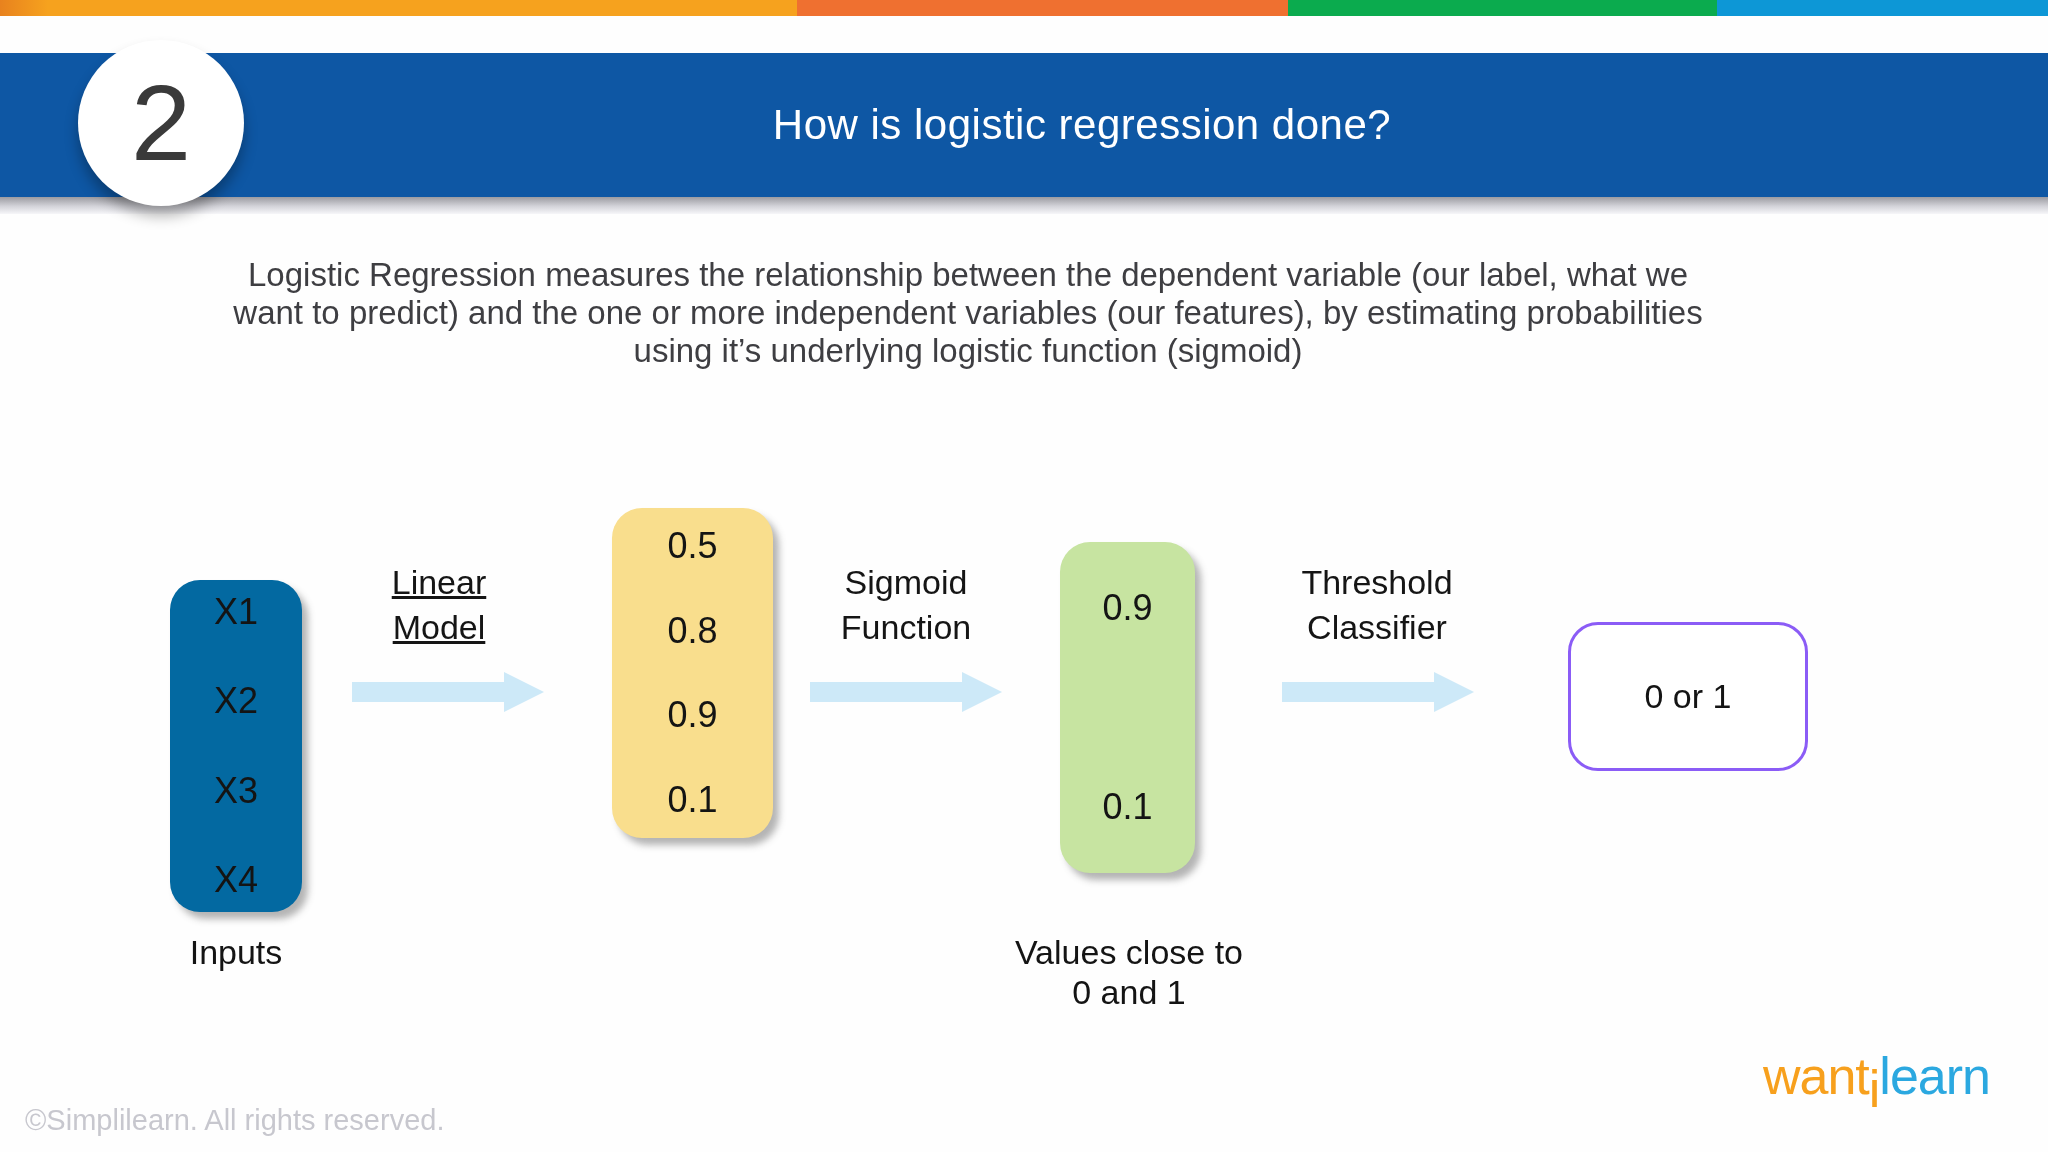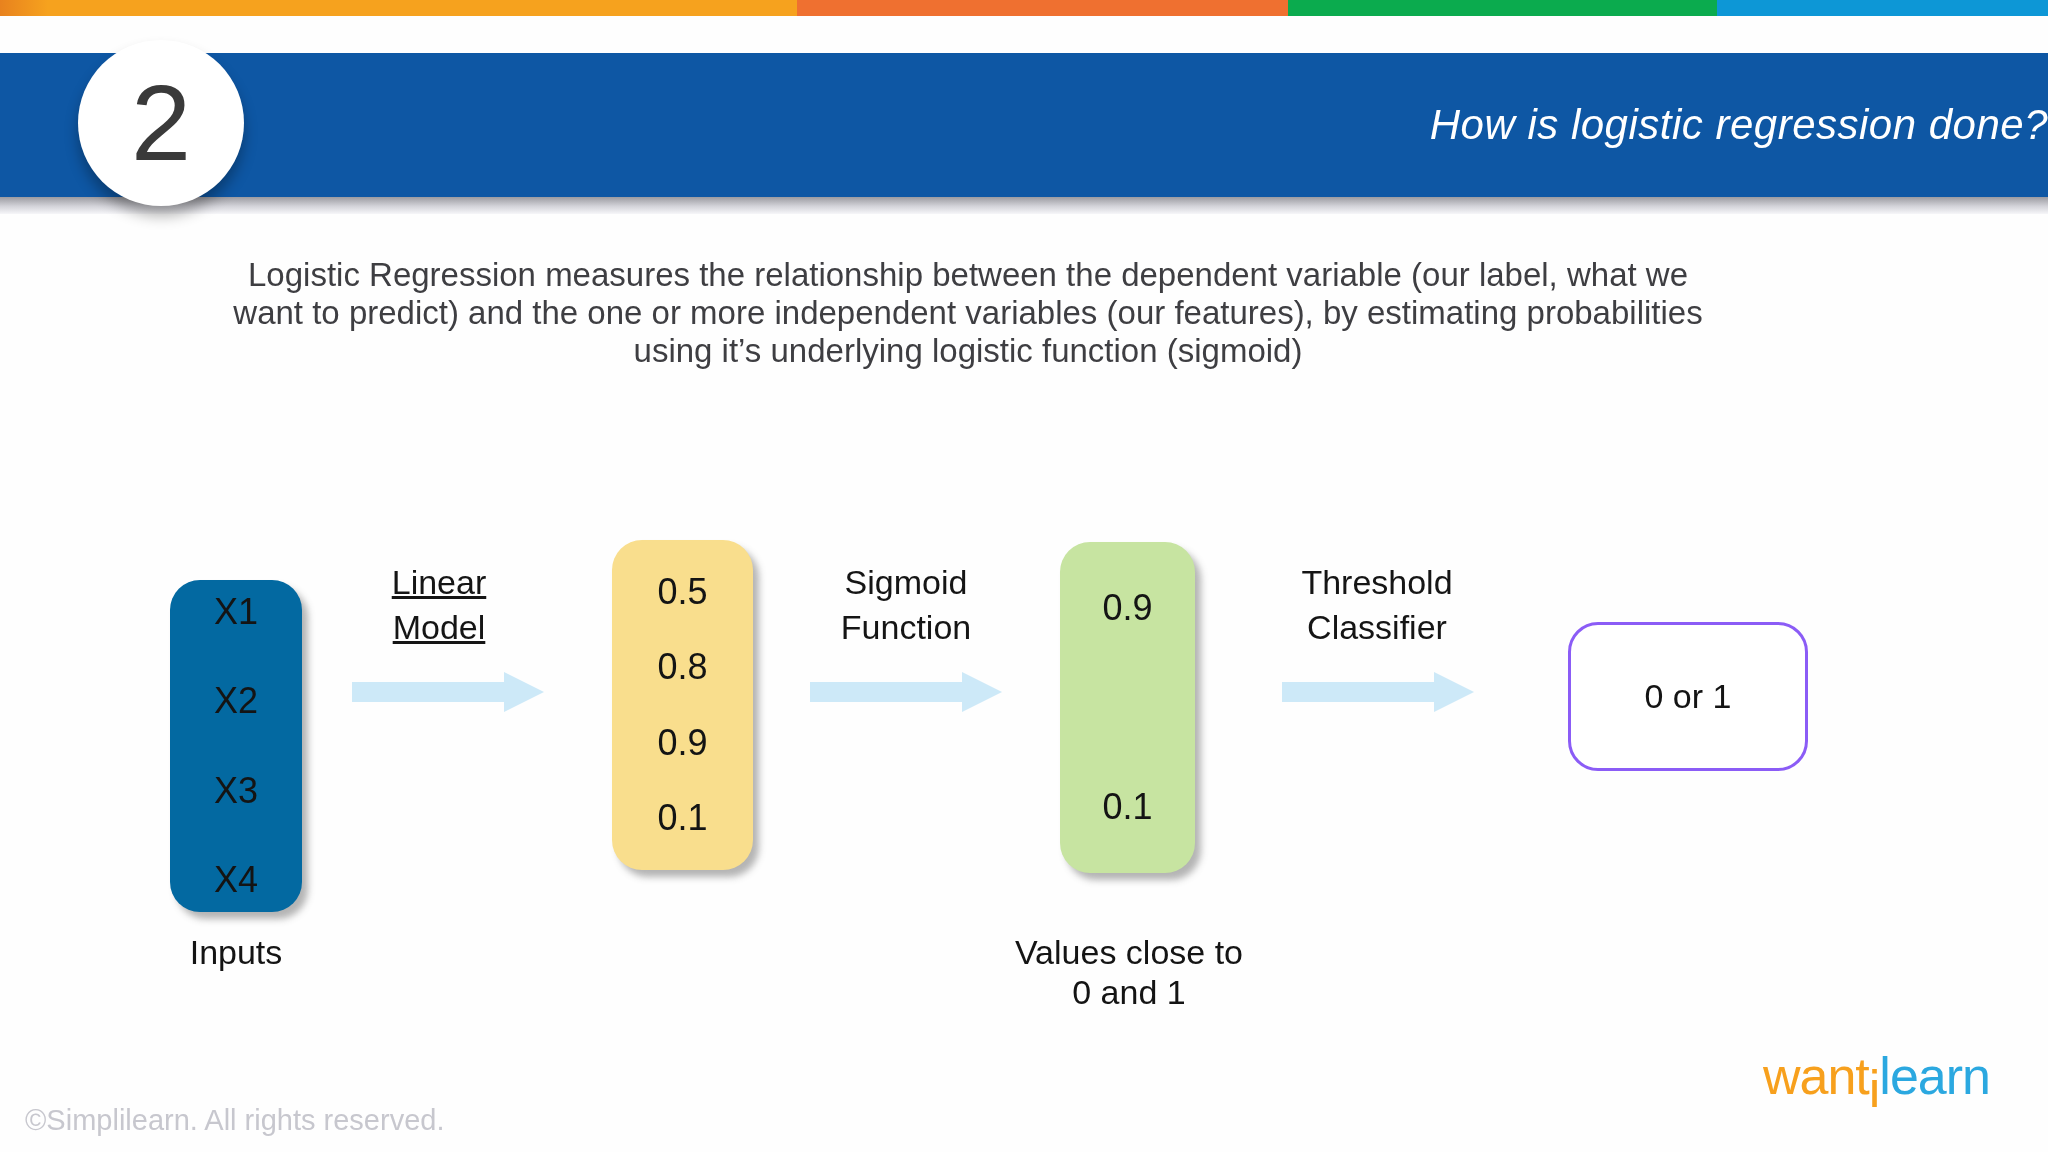--- a/index.html
+++ b/index.html
@@ -11,42 +11,42 @@
 
   
   .topbar{position:absolute;left:0;top:0;width:2048px;height:16px;display:flex;}
   .seg1{width:797px;background:linear-gradient(90deg,#e8821e 0px,#f6a21e 48px);}
   .seg2{width:491px;background:#ef7030;}
   .seg3{width:429px;background:#0bab4e;}
   .seg4{width:331px;background:#0d97d6;}
 
   
   .banner{position:absolute;left:0;top:53px;width:2048px;height:144px;background:#0e57a4;
-          display:flex;align-items:center;justify-content:flex-end;padding-left:116px;box-sizing:border-box;font-style:italic;}
+          display:flex;align-items:center;justify-content:center;padding-left:116px;box-sizing:border-box;}
   .banner-shadow{position:absolute;left:0;top:197px;width:2048px;height:17px;
           background:linear-gradient(180deg,#9b9ba1 0%,#d4d4da 55%,#f6f6f9 100%);}
   .slide-title{color:#ffffff;font-size:42px;letter-spacing:0.5px;}
 
   
   .num-circle{position:absolute;left:78px;top:40px;width:166px;height:166px;border-radius:50%;
           background:#ffffff;box-shadow:0 10px 14px rgba(0,0,0,0.30);
           display:flex;align-items:center;justify-content:center;}
   .num-circle span{font-size:108px;color:#3a3a3a;line-height:1;}
 
   
   .descr{position:absolute;left:0;top:256px;width:1716px;padding-left:220px;box-sizing:border-box;
          text-align:center;color:#3e3e42;font-size:33px;line-height:38px;}
 
   
   .dbox{position:absolute;border-radius:30px;display:flex;flex-direction:column;
         justify-content:space-between;align-items:center;box-sizing:border-box;
         box-shadow:6px 7px 7px rgba(90,90,90,0.45);color:#141414;}
   .dbox .val{font-size:36px;line-height:36px;}
   .box-inputs{left:170px;top:540px;width:132px;height:332px;background:#0369a1;padding:14px 0;margin-top:40px;}
-  .box-probs {left:612px;top:540px;width:141px;height:330px;background:#f9de8d;padding:34px 0;}
+  .box-probs {left:612px;top:508px;width:161px;height:330px;background:#f9de8d;padding:20px 0;}
   .box-values{left:1060px;top:542px;width:135px;height:331px;background:#c7e4a1;padding:48px 0;}
 
   .outbox{position:absolute;left:1568px;top:622px;width:234px;height:143px;background:#ffffff;
           border:3px solid #8b5cf6;border-radius:30px;display:flex;align-items:center;justify-content:center;
           font-size:34px;color:#141414;}
 
   
   .step-label{position:absolute;top:560px;width:320px;text-align:center;
               font-size:34px;line-height:45px;color:#151515;}
   .lbl1{left:279px;text-decoration:underline;} .lbl2{left:746px;} .lbl3{left:1217px;}

